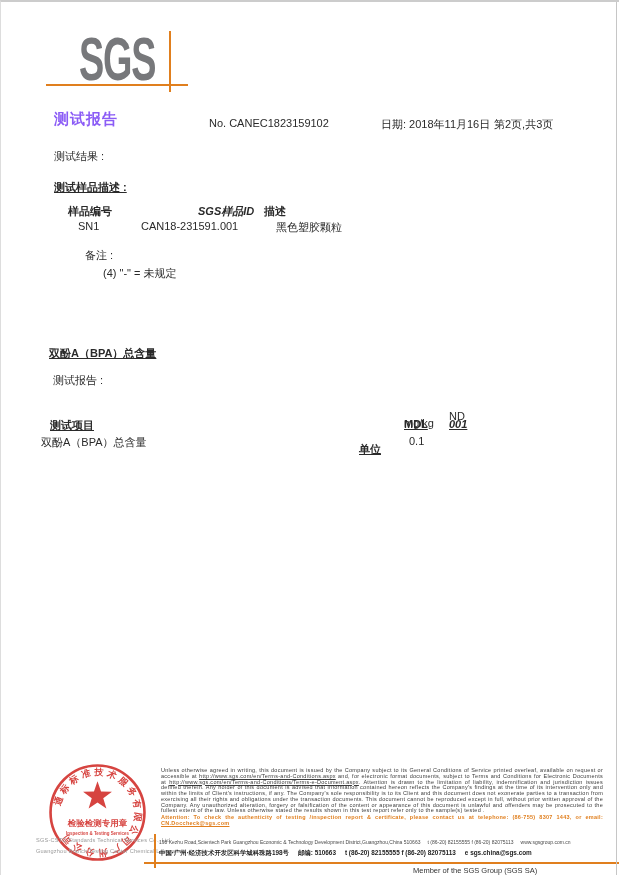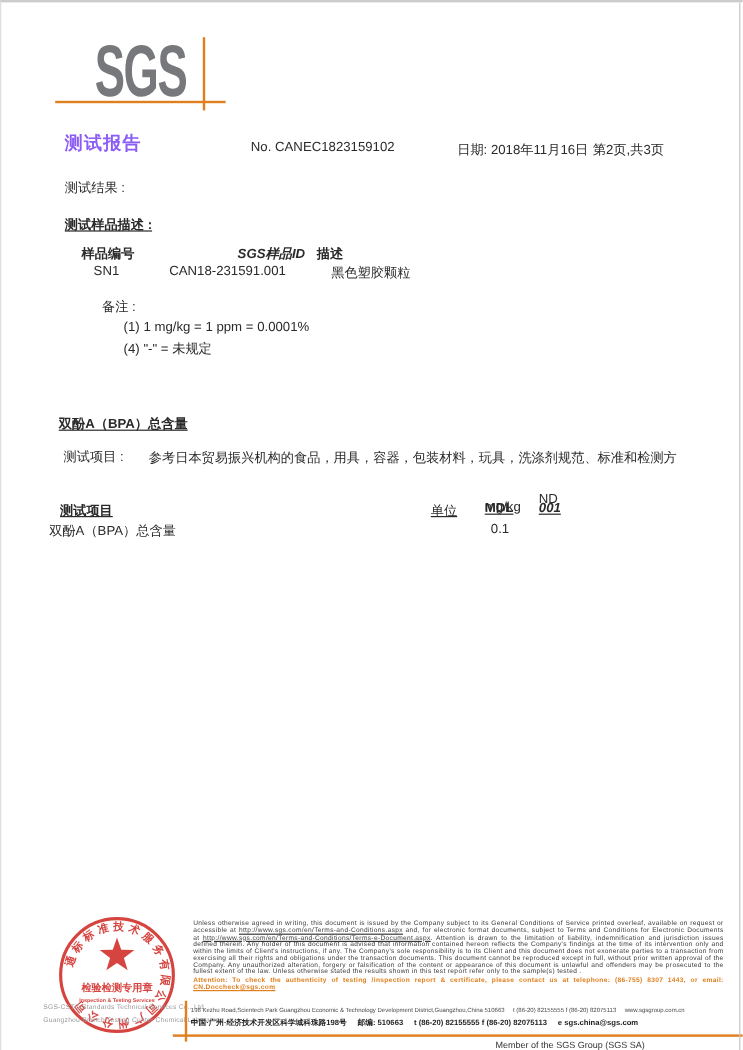--- a/index.html
+++ b/index.html
@@ -41,21 +41,21 @@
   .notes-heading { left:52px; top:246px;margin-left:32px; }
   .notes-list { left:102px; top:263px; }
   .notes-list .note-item { line-height:17.5px; }
 
   .bpa-heading { left:48px; top:344px; font-weight:bold; text-decoration:underline; }
   .method-label { left:52px; top:371px; }
   .method-text { left:123px; top:371px; width:470px; }
   .method-text .m-line { line-height:19.5px; white-space:nowrap; }
 
   .th-item   { left:49px;  top:416px; font-weight:bold; text-decoration:underline; }
-  .th-unit   { left:358px; top:416px; font-weight:normal; text-decoration:underline; }
+  .th-unit   { left:358px; top:440px; font-weight:bold; text-decoration:underline; }
   .th-mdl    { left:403px; top:416px; font-weight:bold; text-decoration:underline; }
   .th-result { left:448px; top:416px; font-weight:bold; font-style:italic; text-decoration:underline; }
   .td-item   { left:40px;  top:433px; }
   .td-unit   { left:355px; top:415px;padding-left:48px; }
   .td-mdl    { left:408px; top:433px; }
   .td-result { left:448px; top:408px; }
 
   
   .legal-block { left:160px; top:766px; width:442px; font-size:5.5px; line-height:5.75px;
                  letter-spacing:0.28px; color:#3b3b3b; text-align:justify; }
@@ -94,28 +94,26 @@
 
   <div class="abs sh1">样品编号</div>
   <div class="abs sh2">SGS样品ID</div>
   <div class="abs sh3">描述</div>
   <div class="abs sv1">SN1</div>
   <div class="abs sv2">CAN18-231591.001</div>
   <div class="abs sv3">黑色塑胶颗粒</div>
 
   <div class="abs notes-heading">备注 :</div>
   <div class="abs notes-list">
-    <div class="note-item">(1) 1 mg/kg = 1 ppm = 0.0001%</div>
     <div class="note-item">(4) "-" = 未规定</div>
   </div>
 
   <div class="abs bpa-heading">双酚A（BPA）总含量</div>
-  <div class="abs method-label">测试项目 :</div>
+  <div class="abs method-label">测试报告 :</div>
   <div class="abs method-text">
-    <div class="m-line">参考日本贸易振兴机构的食品，用具，容器，包装材料，玩具，洗涤剂规范、标准和检测方</div>
   </div>
 
   <div class="abs th-item">测试项目</div>
   <div class="abs th-unit">单位</div>
   <div class="abs th-mdl">MDL</div>
   <div class="abs th-result">001</div>
   <div class="abs td-item">双酚A（BPA）总含量</div>
   <div class="abs td-unit">mg/kg</div>
   <div class="abs td-mdl">0.1</div>
   <div class="abs td-result">ND</div>

